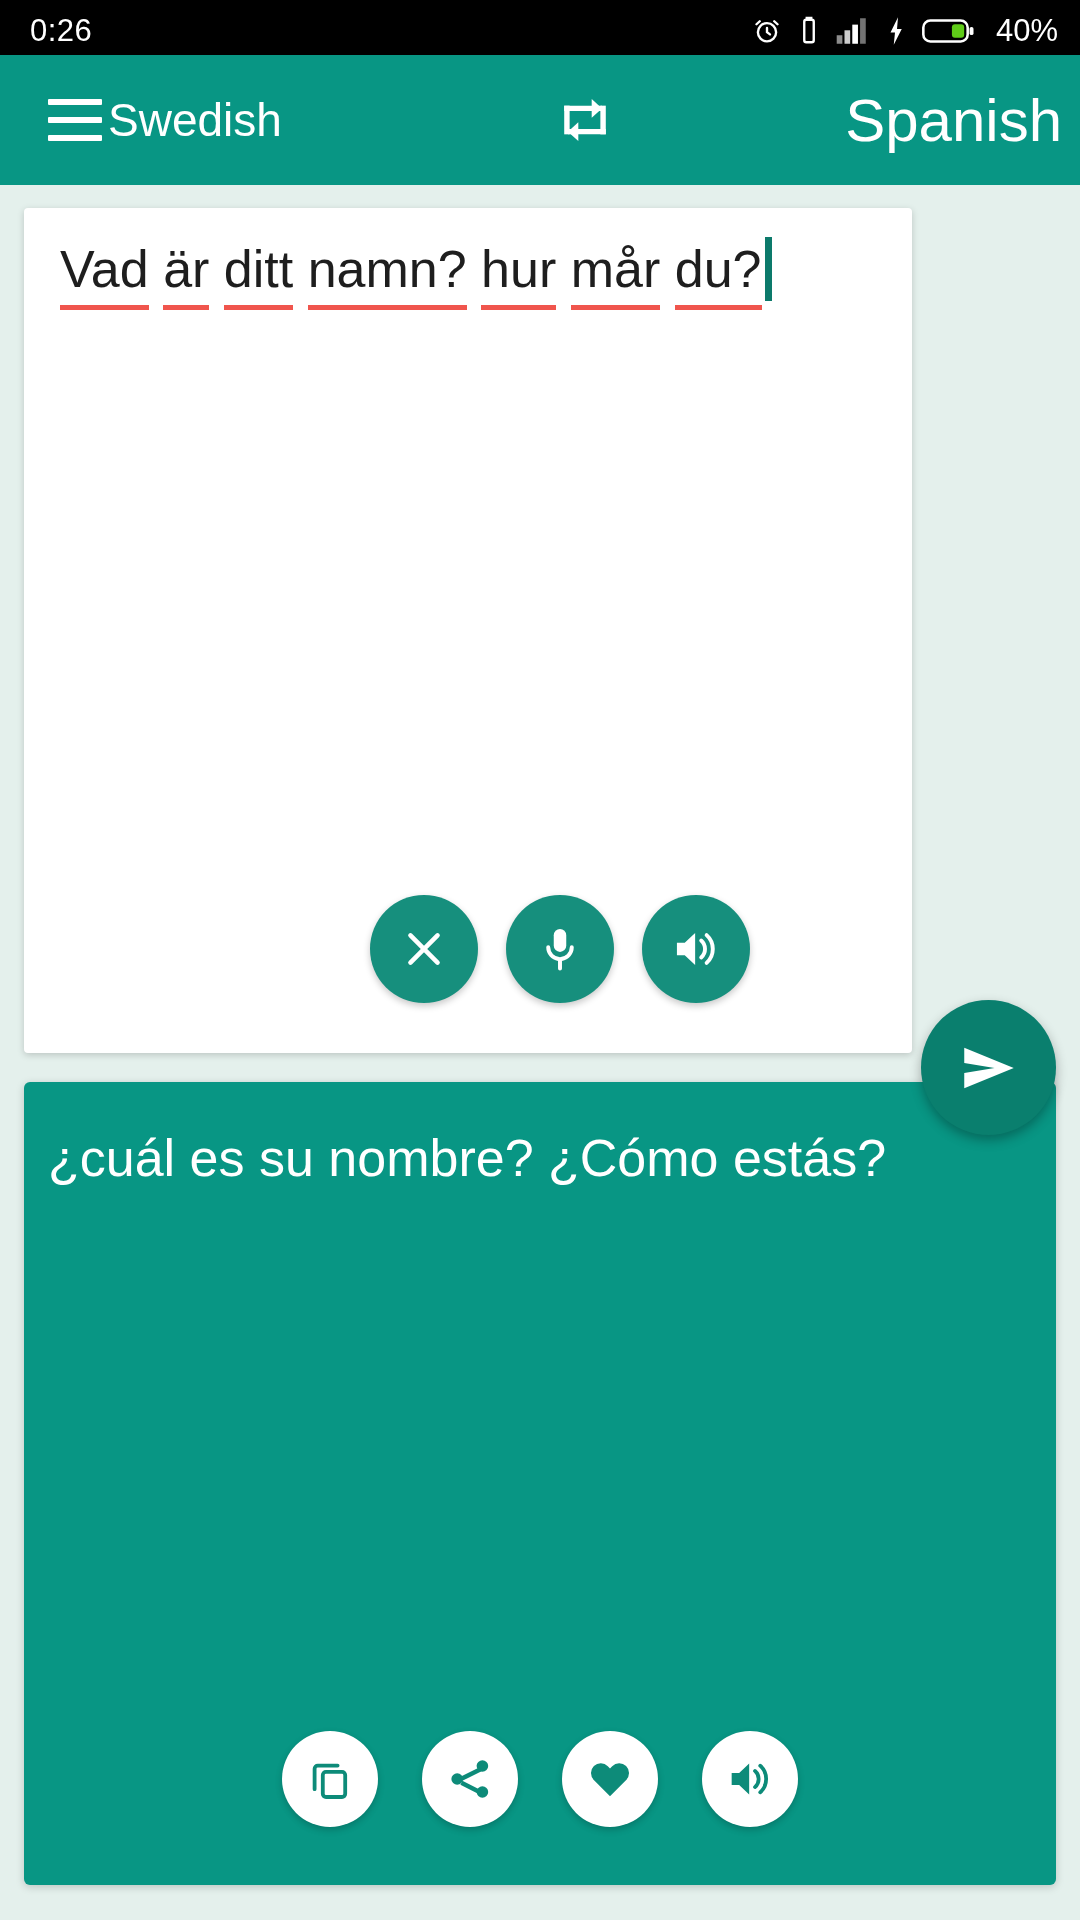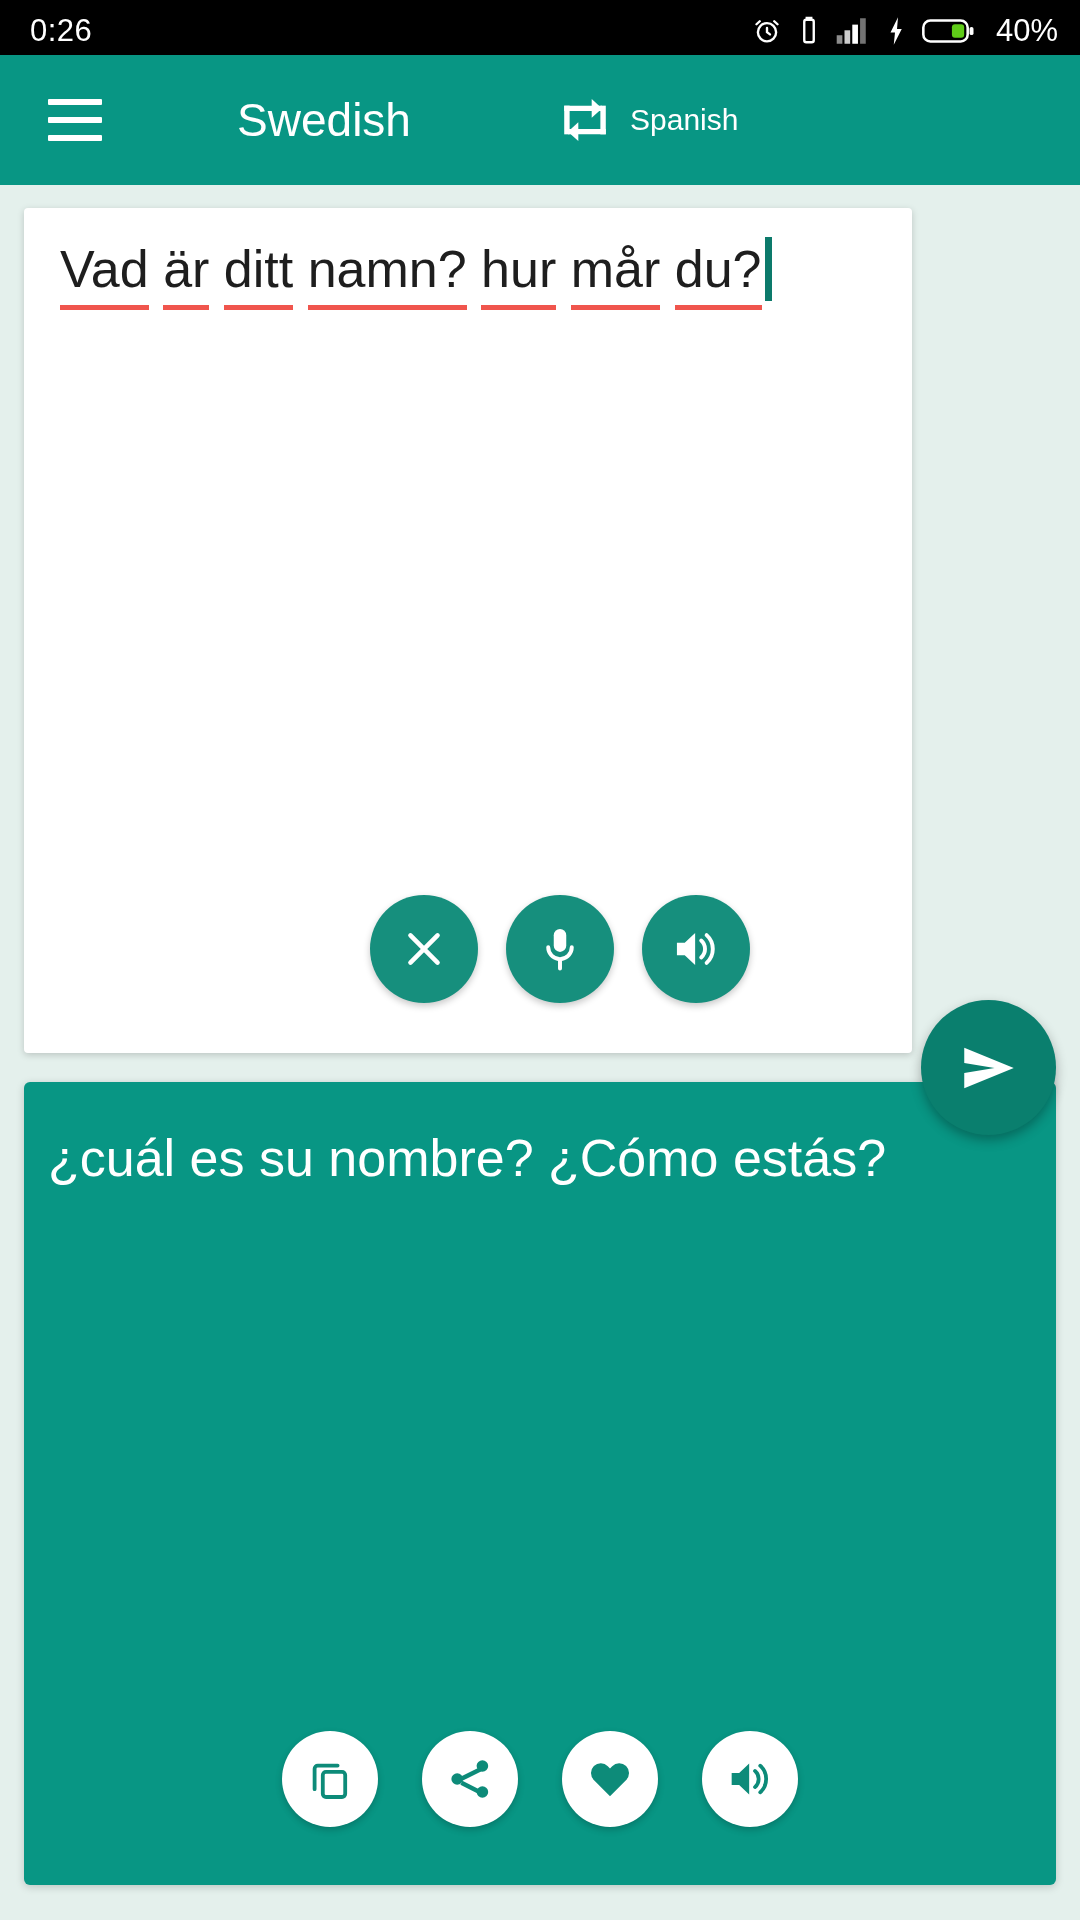--- a/index.html
+++ b/index.html
@@ -31,27 +31,27 @@
     background:#089684;
     display:flex; align-items:center;
   }
   .menu-btn {
     width:86px; height:86px; margin-left:32px;
     display:flex; flex-direction:column; justify-content:center;
     align-items:center; gap:12px;
   }
   .menu-btn i { display:block; width:54px; height:6px; background:#fff; border-radius:1px; }
   .lang-left {
-    flex:1; text-align:center; color:#fff;
+    flex:1; text-align:left; color:#fff;
     font-size:46px; font-weight:400; margin-left:-10px;
   }
   .swap-btn { width:90px; display:flex; justify-content:center; align-items:center; }
   .lang-right {
-    flex:1; text-align:left; color:#fff;
-    font-size:30px; font-weight:400; margin-right:18px;
+    flex:1; text-align:right; color:#fff;
+    font-size:60px; font-weight:400; margin-right:18px;
   }
 
   
   .source-card {
     position:absolute; left:24px; top:208px;
     width:888px; height:845px;
     background:#fff; border-radius:4px;
     box-shadow:0 2px 7px rgba(0,0,0,0.18);
   }
   .source-text {

